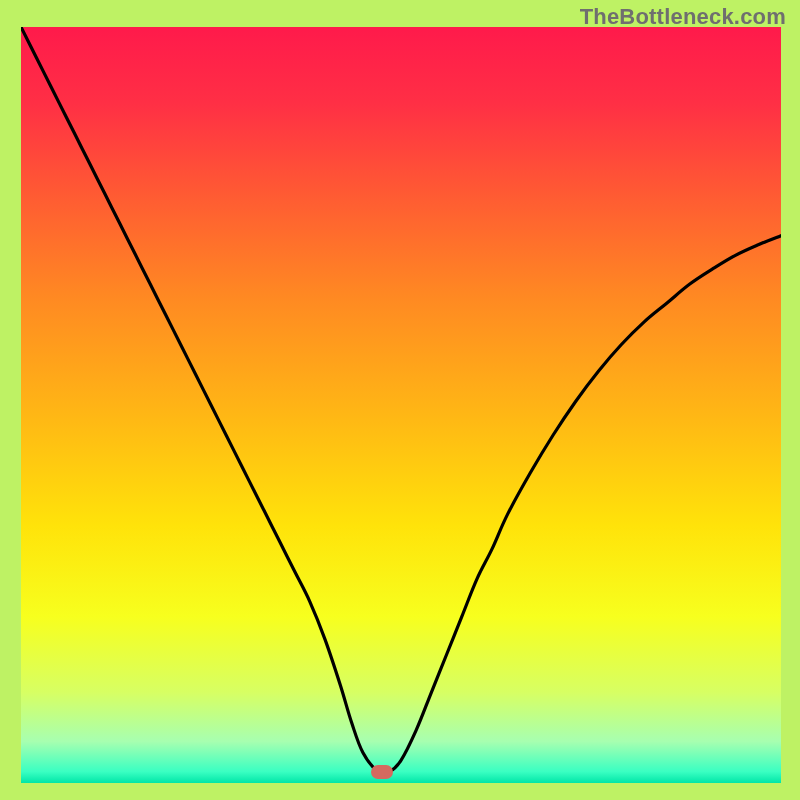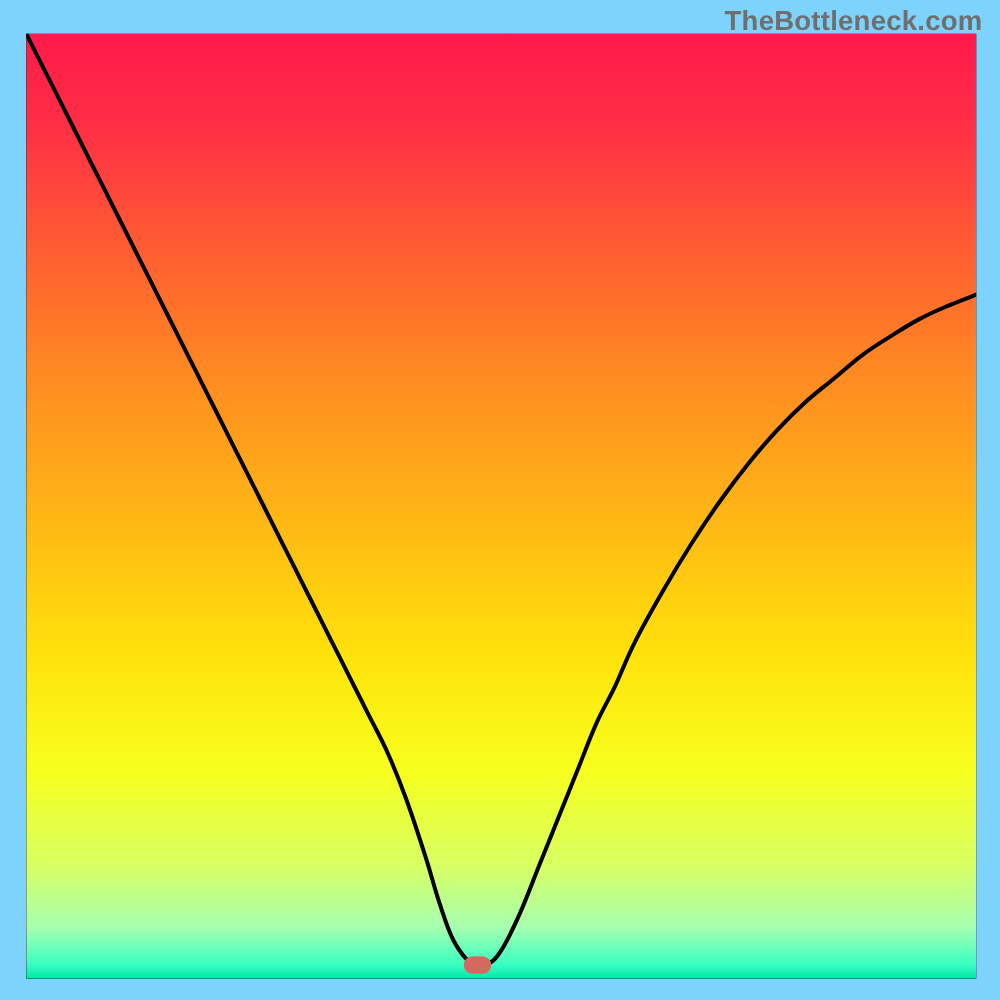--- a/index.html
+++ b/index.html
@@ -8,21 +8,21 @@
     width: 800px;
     height: 800px;
     background: #000;
     overflow: hidden;
     font-family: Arial, Helvetica, sans-serif;
   }
   .frame {
     position: relative;
     width: 800px;
     height: 800px;
-    background: #7dd3fc;
+    background: #bef264;
   }
   .watermark {
     position: absolute;
     top: 4px;
     right: 14px;
     color: #6f6f6f;
     font-size: 22px;
     font-weight: 600;
     letter-spacing: 0.2px;
     z-index: 10;

